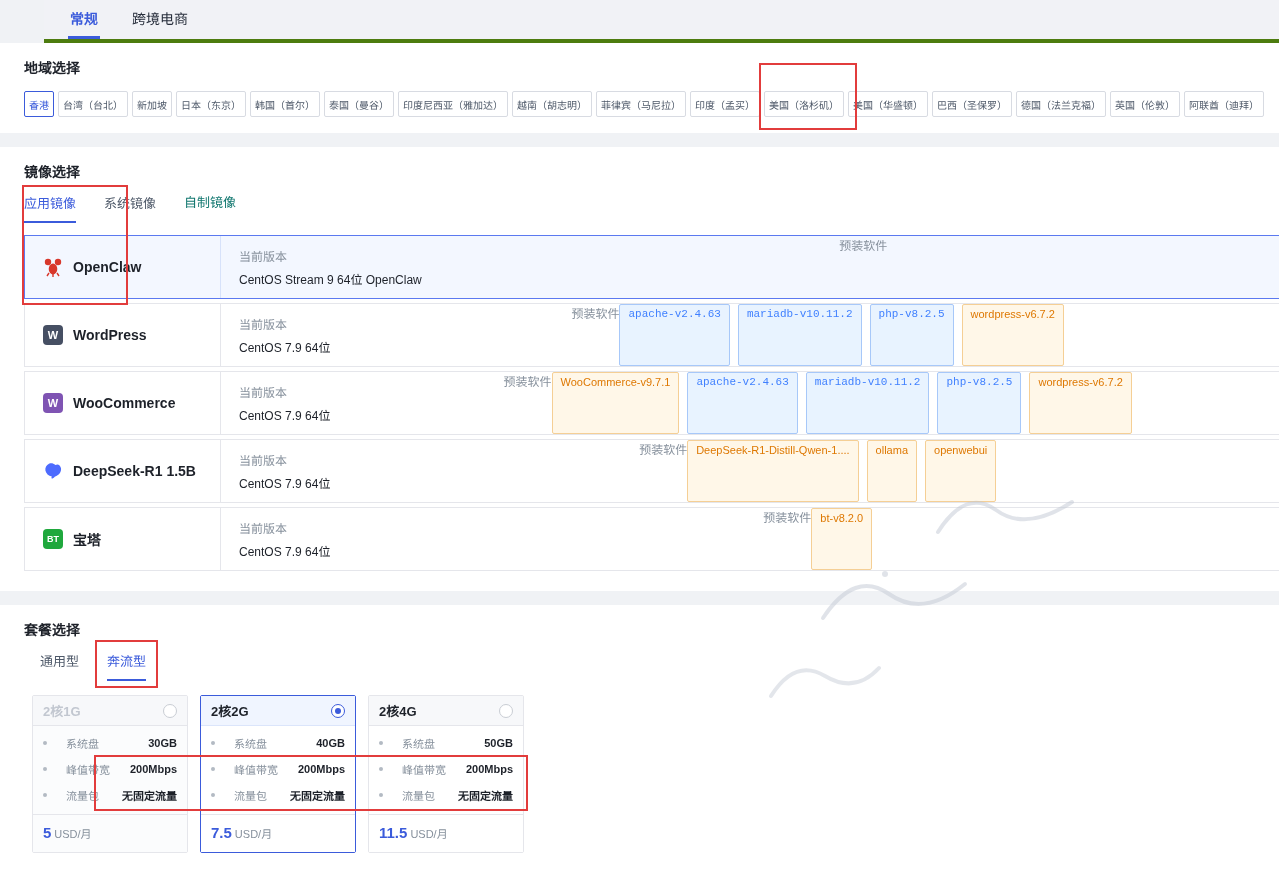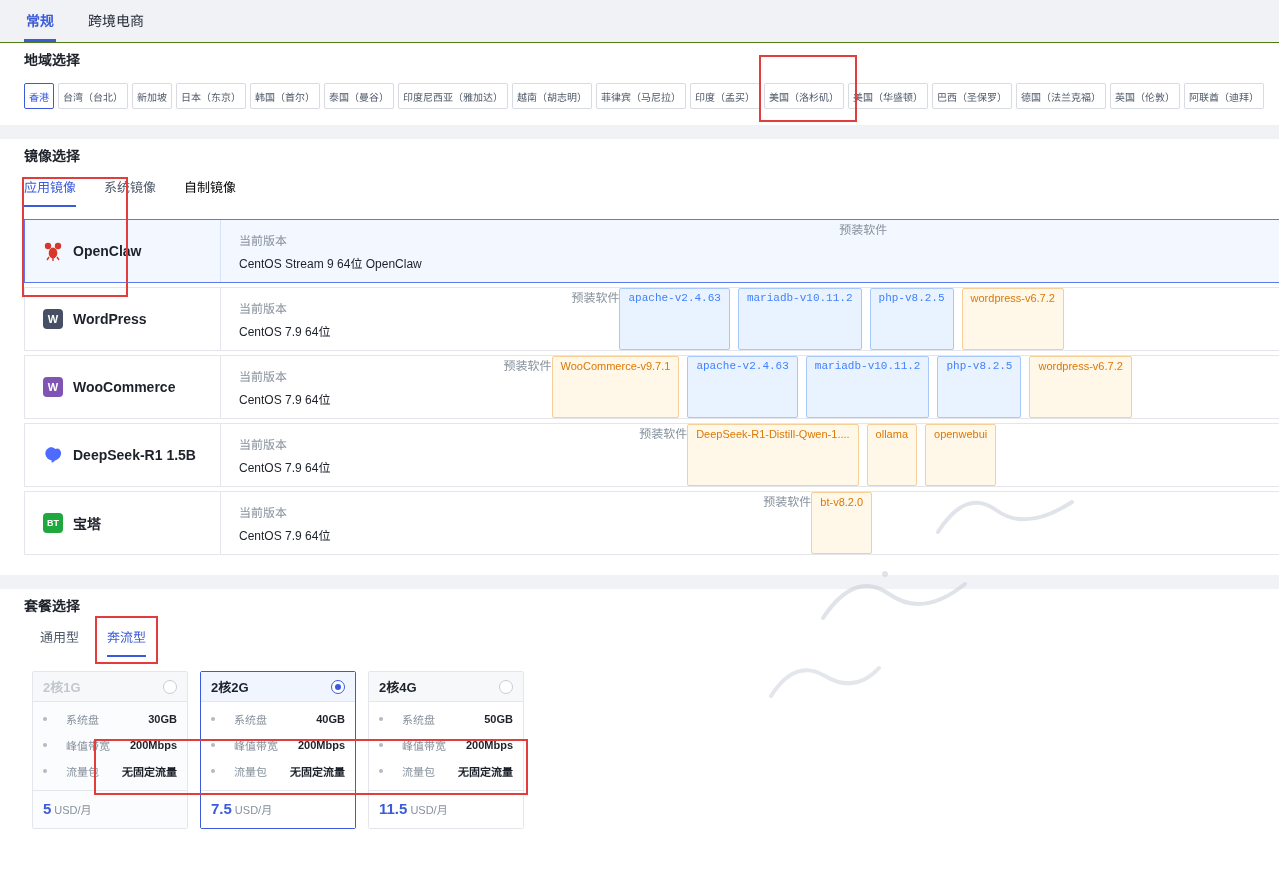--- a/index.html
+++ b/index.html
@@ -7,42 +7,42 @@
     --ann:#e23c3c;
     --text:#1d2129;
     --muted:#86909c;
     --border:#e5e6eb;
   }
   *{margin:0;padding:0;box-sizing:border-box;}
   body{background:#fff;}
   .page{position:relative;width:1279px;height:873px;background:#f0f2f5;overflow:hidden;
         font-family:"Liberation Sans","DejaVu Sans",sans-serif;color:var(--text);}
   
-  .topbar{height:43px;background:#f1f2f6;border-bottom:1px solid #4d7c0f;display:flex;
-          padding-left:24px;gap:30px;}
+  .topbar{height:43px;background:#f1f2f6;border-bottom:4px solid #4d7c0f;display:flex;
+          padding-left:24px;gap:30px;margin-left:44px;}
   .toptab{display:flex;align-items:center;font-size:14px;color:#272e3b;cursor:pointer;
           border-bottom:3px solid transparent;padding:0 2px;}
   .toptab.active{color:var(--accent);border-bottom-color:var(--accent);font-weight:700;}
   
-  .section{background:#fff;padding:8px 0 16px 24px;margin-bottom:14px;position:relative;}
+  .section{background:#fff;padding:16px 0 16px 24px;margin-bottom:14px;position:relative;}
   .sec-title{font-size:14px;font-weight:700;line-height:18px;margin-bottom:14px;}
   
   .region-row{display:flex;gap:4px;flex-wrap:nowrap;align-items:center;}
   .region-btn{height:26px;padding:0 4px;display:inline-flex;align-items:center;border:1px solid #d8dbe2;
               background:#fff;font-size:10px;color:#4e5969;white-space:nowrap;border-radius:2px;cursor:pointer;}
   .region-btn.selected{border-color:var(--accent);color:var(--accent);}
   .ann-wrap{position:relative;display:inline-flex;}
   .red-box{position:absolute;border:2px solid var(--ann);pointer-events:none;z-index:6;}
   .region-ann{left:-5px;right:-13px;top:-28px;bottom:-13px;}
   
   .tabs{display:flex;gap:28px;margin-bottom:12px;}
   .tab{font-size:13px;color:#4e5969;padding-bottom:8px;line-height:18px;
        border-bottom:2px solid transparent;cursor:pointer;}
   .tab.active{color:var(--accent);border-bottom-color:var(--accent);}
-  .tab.disabled{color:#000000;cursor:not-allowed;}
+  .tab.disabled{color:#0f766e;cursor:not-allowed;font-family:Liberation Mono, monospace;}
   
   .img-row{display:flex;align-items:stretch;border:1px solid var(--border);border-right:none;
            height:64px;margin-bottom:4px;background:#fff;cursor:pointer;}
   .img-row.selected{border-color:#5b79f0;background:#f3f7ff;}
   .img-name-cell{width:196px;min-width:196px;display:flex;align-items:center;gap:10px;
                  padding-left:18px;border-right:1px solid var(--border);font-size:14px;font-weight:700;}
   .img-row.selected .img-name-cell{border-right-color:#d7e2fa;}
   .img-version-cell{padding-left:18px;padding-right:26px;display:flex;flex-direction:column;
                     justify-content:center;white-space:nowrap;}
   .img-soft-cell{flex:1;display:flex;flex-direction:row;justify-content:center;min-width:0;}

